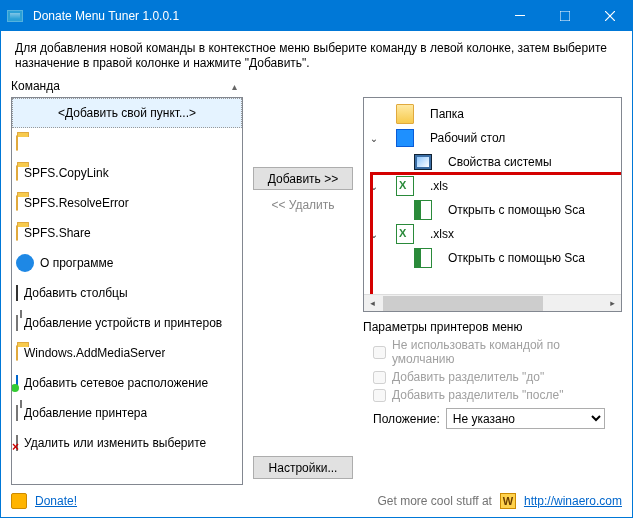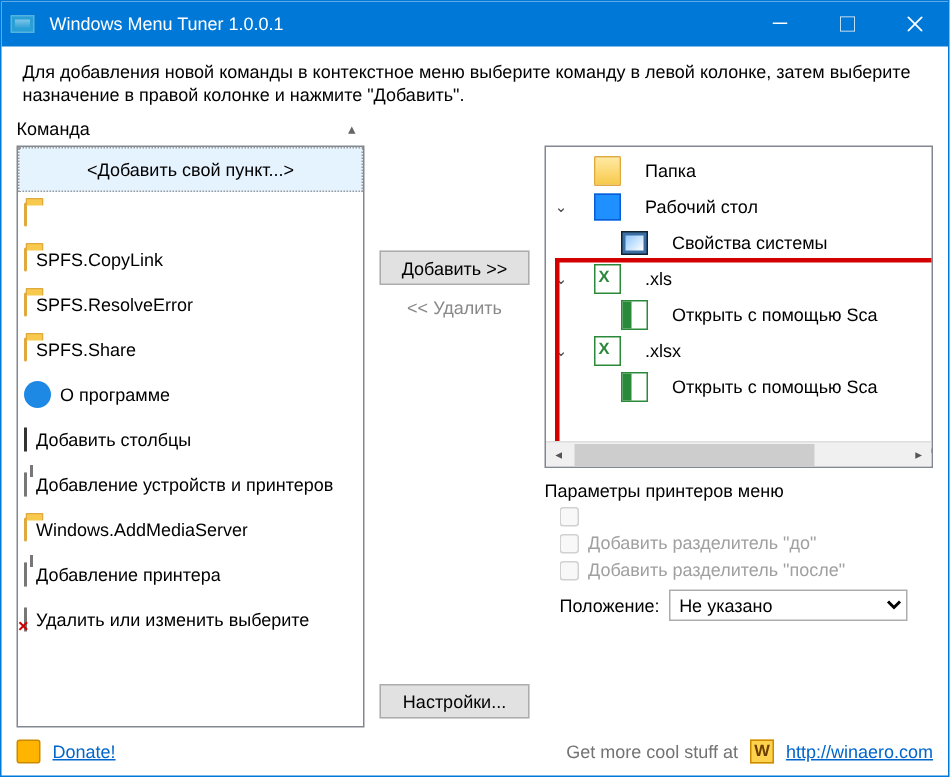--- a/index.html
+++ b/index.html
@@ -84,21 +84,21 @@
 .ico-app{width:16px;height:12px;background:#2a9fd6;border:1px solid #fff3;position:relative}
 .ico-app:after{content:"";position:absolute;inset:2px;background:linear-gradient(#fff6,#fff0);}
 </style>
 </head>
 <body>
 
 <div class="titlebar">
   <div class="appicon">
       <div class="ico-app"></div>
     </div>
-  <div class="title">Windows Menu Tuner 1.0.0.1</div>
+  <div class="title">Donate Menu Tuner 1.0.0.1</div>
   <div class="winbtn">
       <svg width="10" height="10">
         <rect y="4" width="10" height="1"></rect>
       </svg>
     </div>
   <div class="winbtn">
       <svg width="10" height="10">
         <rect x="0" y="0" width="10" height="10" fill="none" stroke="#fff" stroke-width="1"></rect>
       </svg>
     </div>
@@ -148,20 +148,24 @@
           <span class="ico"><span class="ico-columns"></span></span>
           <span class="label">Добавить столбцы</span>
         </div>
         <div class="row">
           <span class="ico"><span class="ico-printer"></span></span>
           <span class="label">Добавление устройств и принтеров</span>
         </div>
         <div class="row">
           <span class="ico"><span class="ico-folder"></span></span>
           <span class="label">Windows.AddMediaServer</span>
+        </div>
+        <div class="row">
+          <span class="ico"><span class="ico-net"></span></span>
+          <span class="label">Добавить сетевое расположение</span>
         </div>
         <div class="row">
           <span class="ico"><span class="ico-printer"></span></span>
           <span class="label">Добавление принтера</span>
         </div>
         <div class="row">
           <span class="ico"><span class="ico-del"></span></span>
           <span class="label">Удалить или изменить выберите</span>
         </div>
       </div>
@@ -256,20 +260,21 @@
         <div class="thumb"></div>
         <div class="sp"></div>
         <div class="arrow">▸</div>
       </div>
     </div>
 
     <div class="params">
       <div class="phdr">Параметры принтеров меню</div>
       <label class="opt">
           <input type="checkbox" disabled="" style="">
+          <span>Не использовать командой по умолчанию</span>
         </label>
       <label class="opt">
           <input type="checkbox" disabled="" style="">
           <span>Добавить разделитель "до"</span>
         </label>
       <label class="opt">
           <input type="checkbox" disabled="" style="">
           <span>Добавить разделитель "после"</span>
         </label>
       <div class="posrow">

